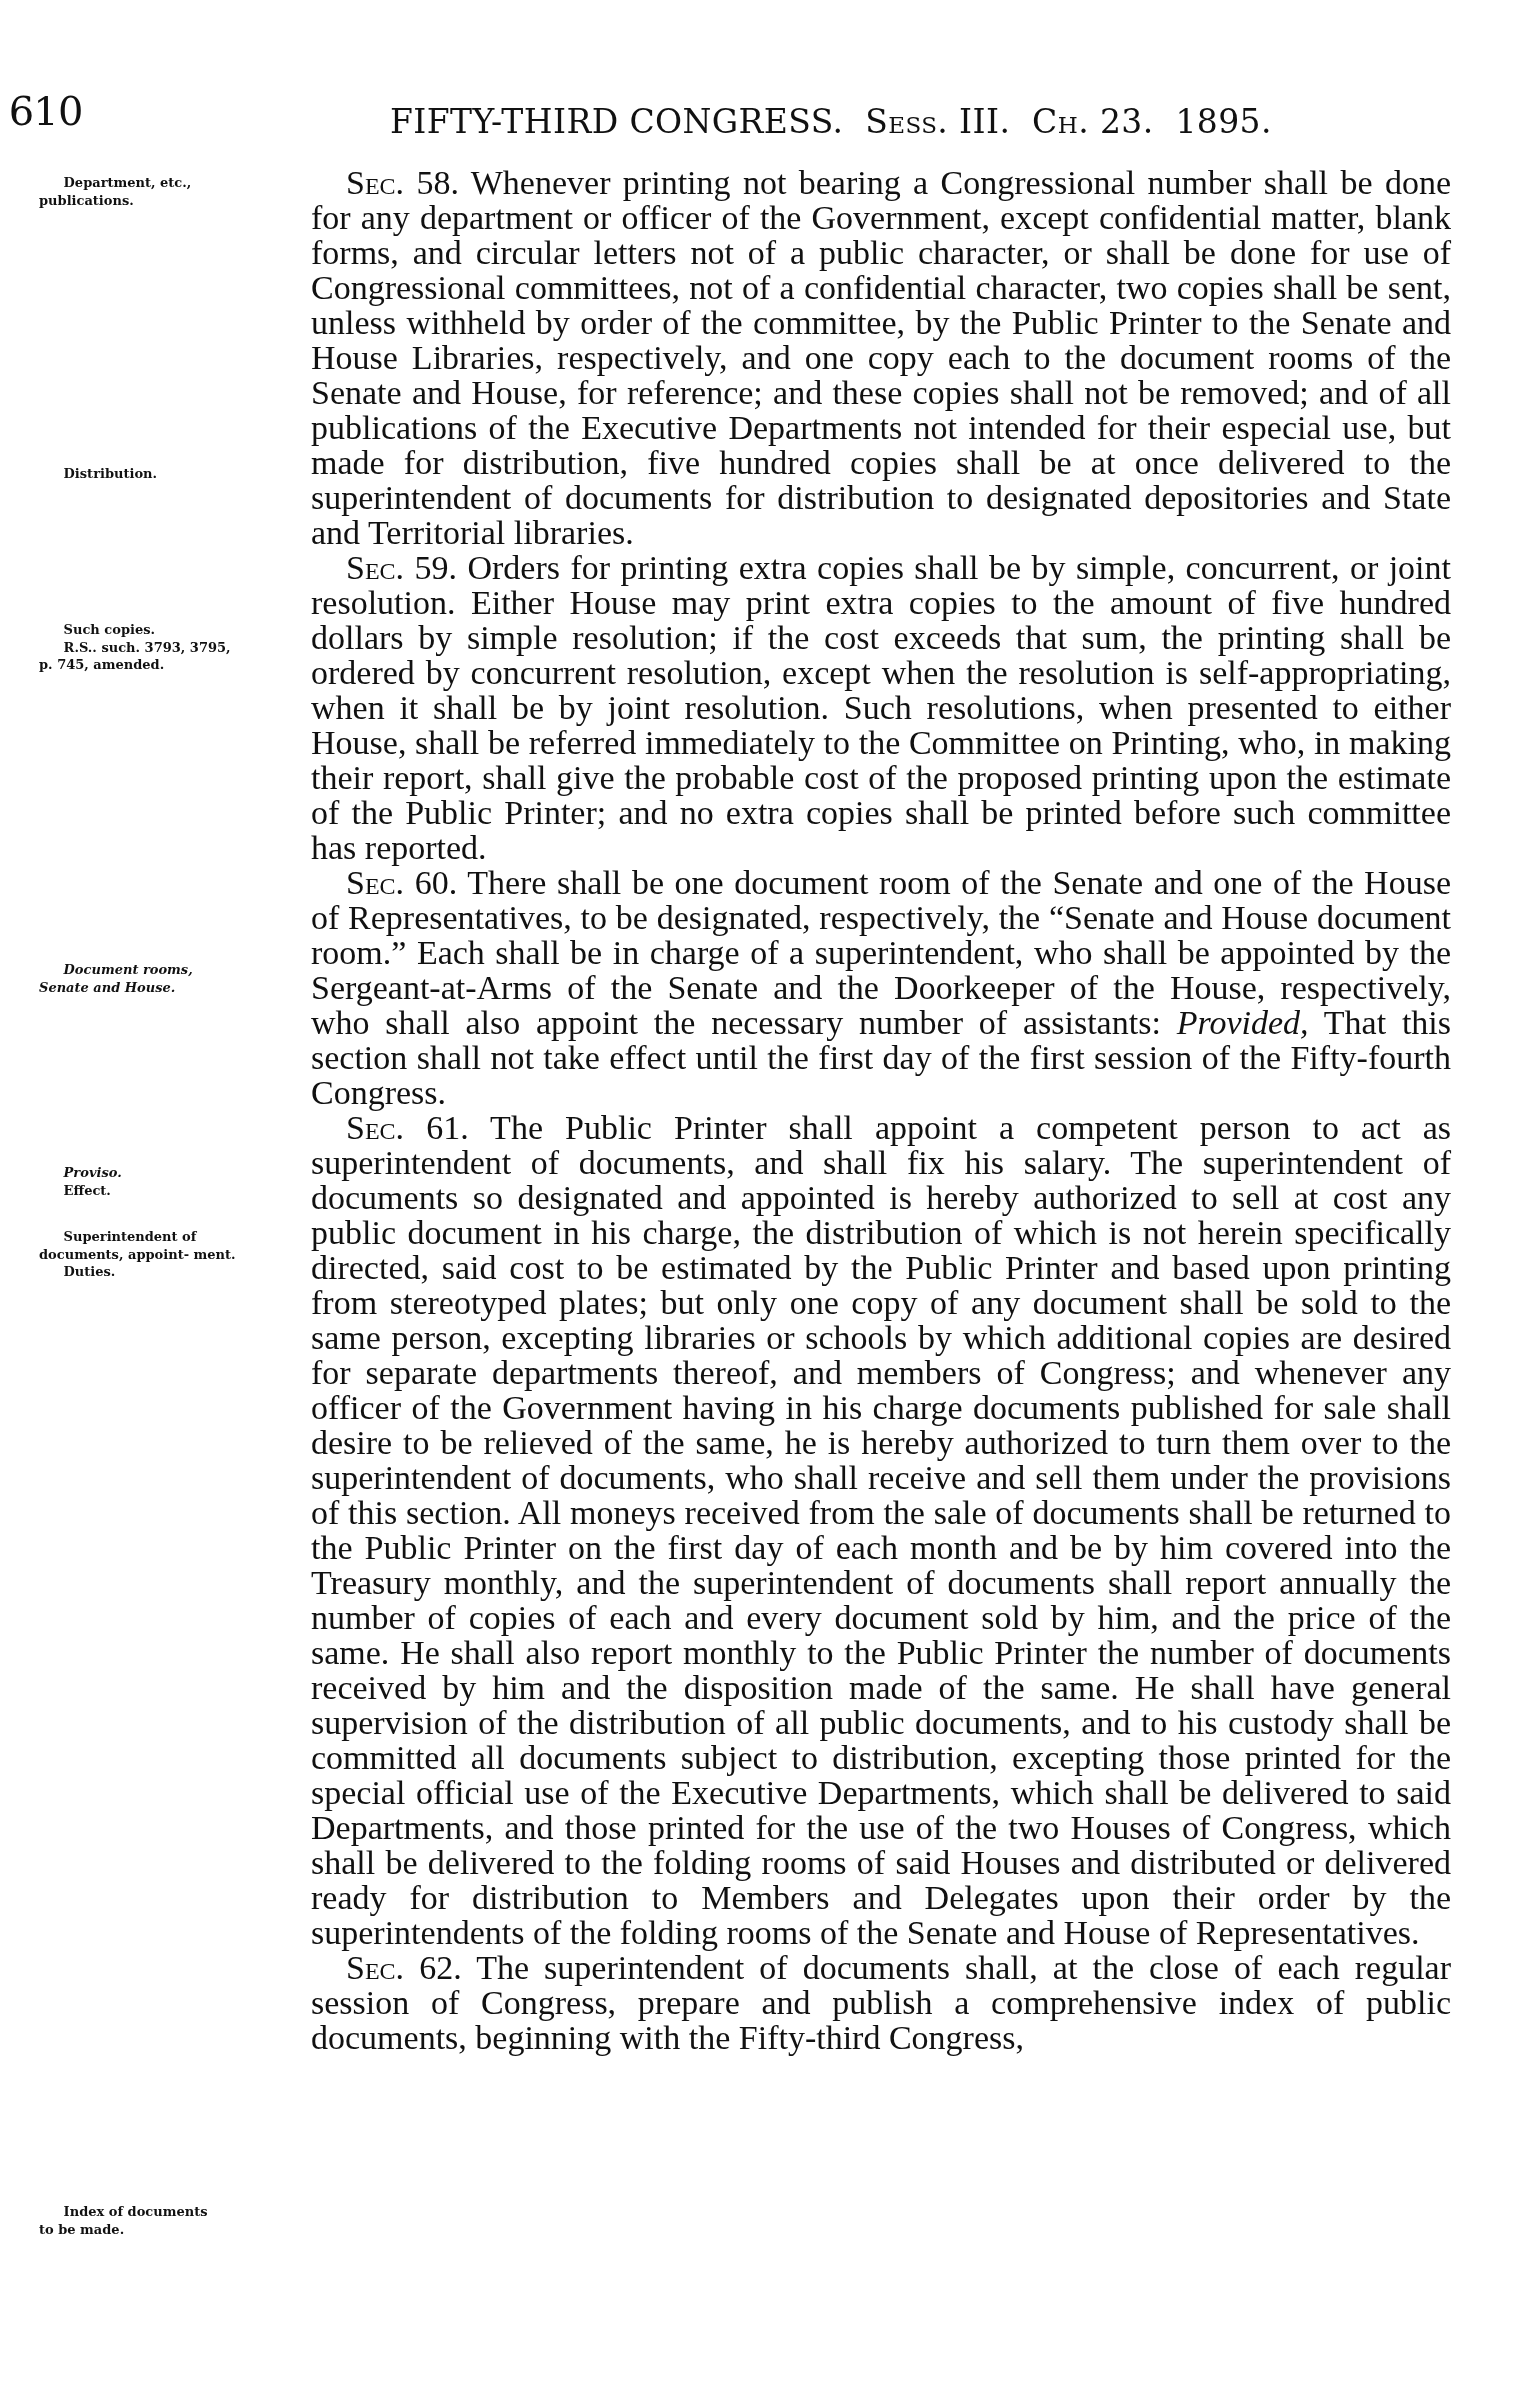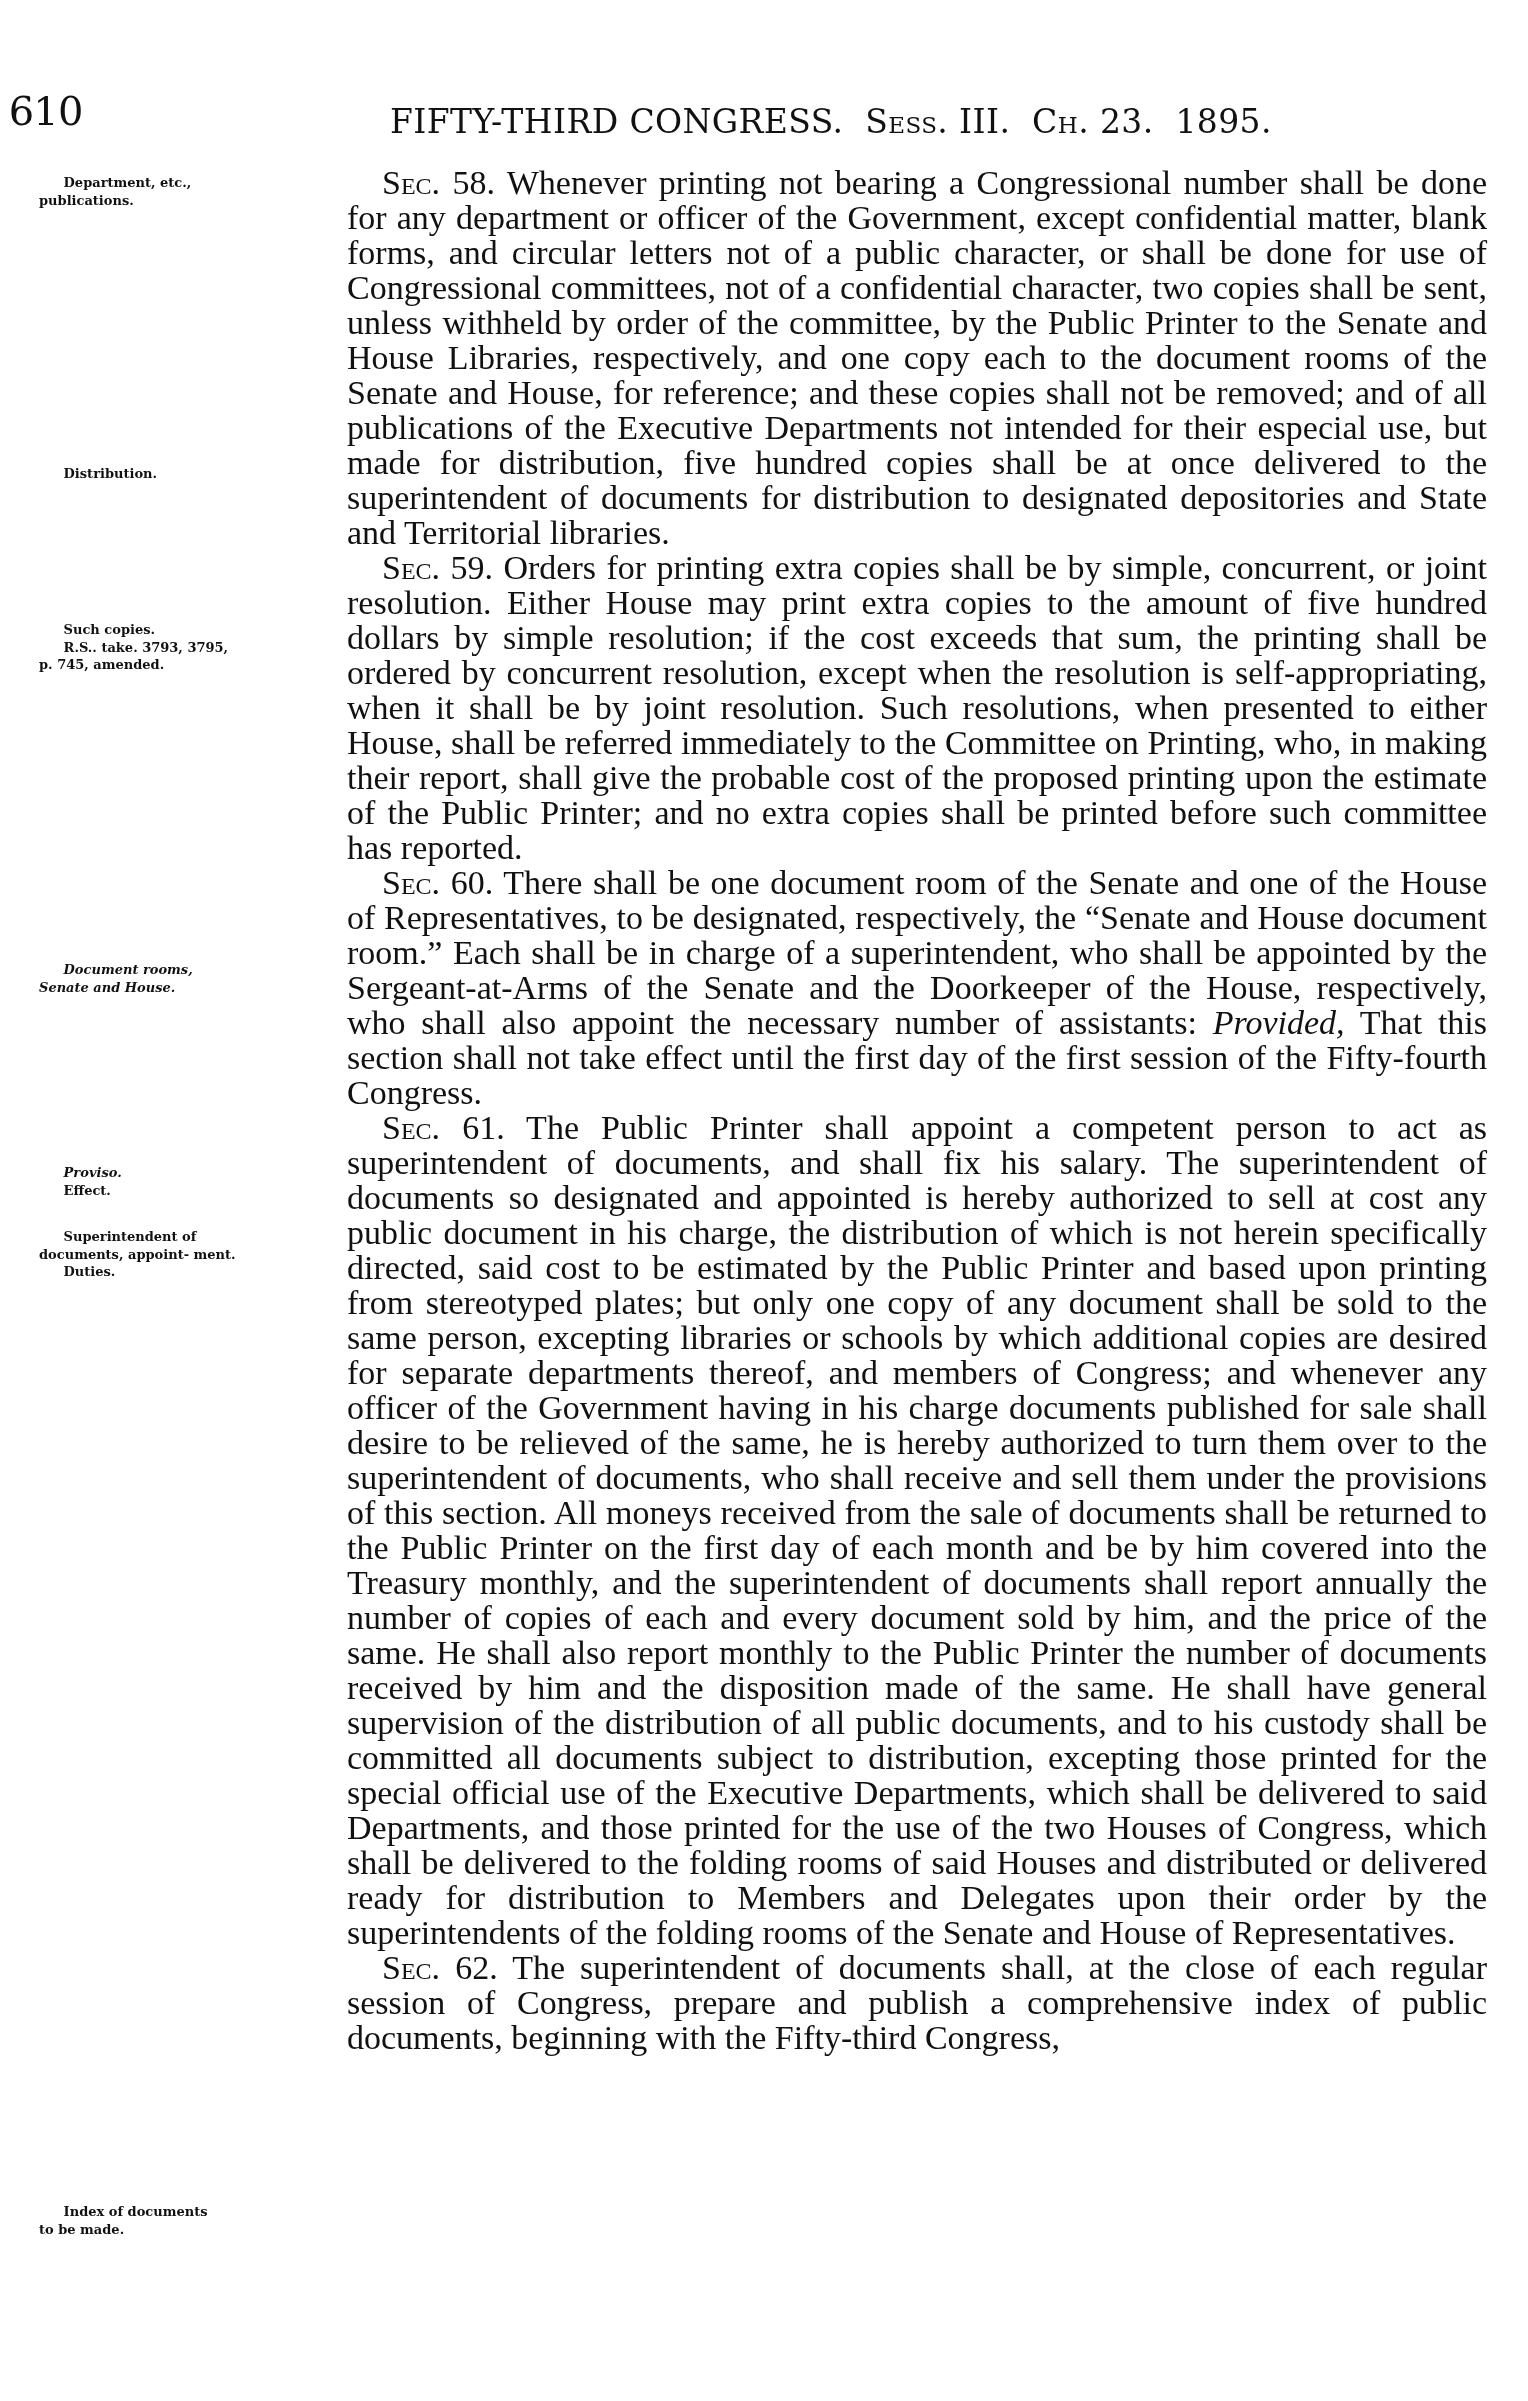--- a/index.html
+++ b/index.html
@@ -47,21 +47,20 @@
   .note.italic-head .first { font-style: italic; }
   .body-text {
     position: absolute;
     left: 311px; top: 165px;
     width: 1140px;
     font-family: "Liberation Serif", serif;
     font-size: 34px;
     line-height: 35px;
     text-align: justify;
     hyphens: manual;
-    margin-left: 36px;
   }
   .section {
     margin: 0;
     text-indent: 35px;
   }
   .sec-label { font-variant: small-caps; }
   .proviso-word { font-style: italic; }
 </style>
 </head>
 <body>
@@ -79,21 +78,21 @@
 <div class="margin-notes">
   <div class="note" style="top:174px;">
     <span class="indent">Department, etc.,</span>
     <span>publications.</span>
   </div>
   <div class="note" style="top:465px;">
     <span class="indent">Distribution.</span>
   </div>
   <div class="note" style="top:621px;">
     <span class="indent">Such copies.</span>
-    <span class="indent">R.S.. take. 3793, 3795,</span>
+    <span class="indent">R.S.. such. 3793, 3795,</span>
     <span>p. 745, amended.</span>
   </div>
   <div class="note" style="top:961px;font-style:italic;">
     <span class="indent">Document rooms,</span>
     <span>Senate and House.</span>
   </div>
   <div class="note italic-head" style="top:1140px;margin-top:24px;">
     <span class="indent first">Proviso.</span>
     <span class="indent">Effect.</span>
   </div>

